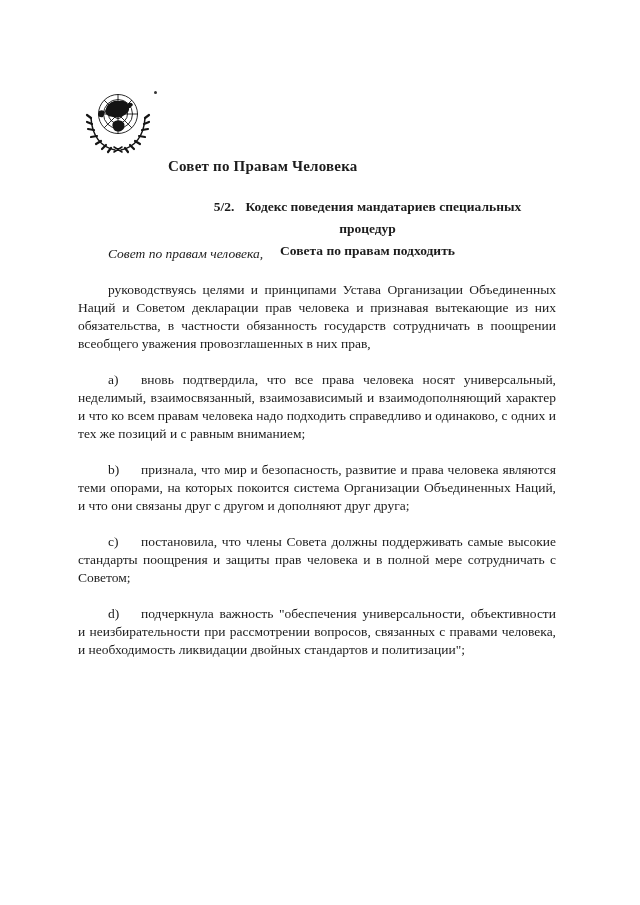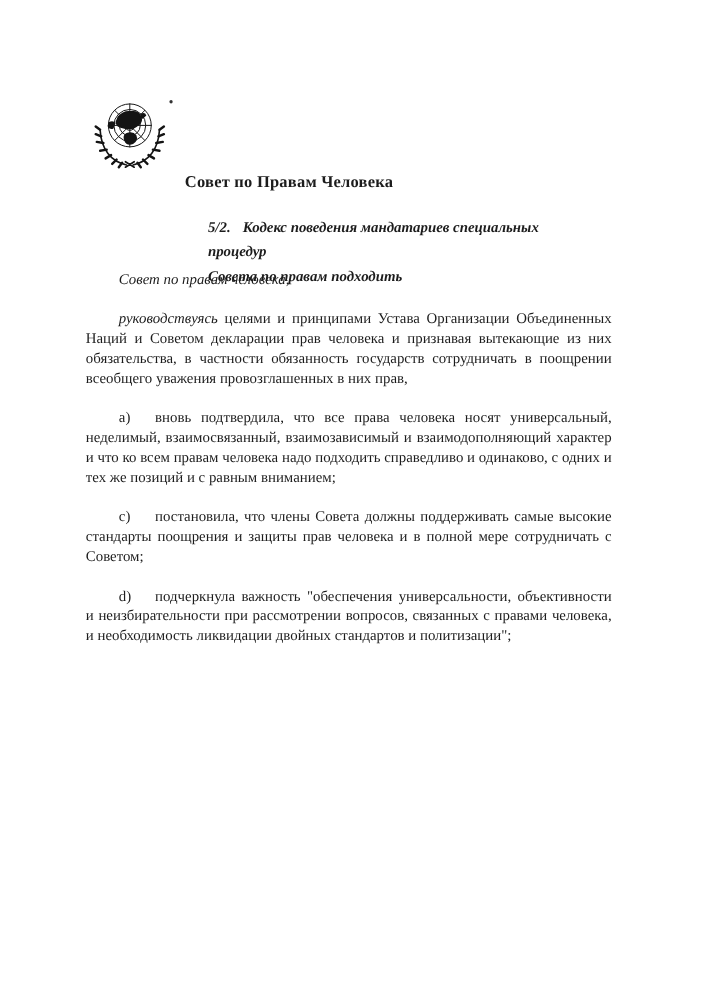--- a/index.html
+++ b/index.html
@@ -17,30 +17,30 @@
   .speck{position:absolute;left:154px;top:79px;width:3px;height:3px;background:#333;border-radius:50%;}
 
   .doc-title{
     position:absolute;left:168px;top:146px;
     font-size:15px;font-weight:bold;letter-spacing:0.2px;
     white-space:nowrap;
   }
 
   .heading{
     position:absolute;left:189px;top:184px;width:357px;
-    font-size:13.5px;font-weight:bold;line-height:22px;font-style:italic;
+    text-align:center;font-size:13.5px;font-weight:bold;line-height:22px;
   }
   .hgap{display:inline-block;width:11px;}
 
   .body-col{
     position:absolute;left:78px;top:233px;width:478px;
     font-size:13.5px;line-height:18px;text-align:justify;
   }
   .body-col p{margin:0 0 18px 0;text-indent:30px;}
-  .lead{font-style:italic;}
+  .lead{}
   .italic-line{font-style:italic;}
   .letter{display:inline-block;width:33px;text-indent:0;}
 </style>
 </head>
 <body>
 
 <div class="page">
 
   <svg class="emblem" viewBox="0 0 66 66" aria-hidden="true">
     <g stroke="#141414" fill="none" stroke-width="0.9">
@@ -80,19 +80,20 @@
   <div class="body-col">
 
     <p class="italic-line"><span>Совет по правам человека,</span></p>
 
     <p><span class="lead">руководствуясь</span><span> целями и принципами Устава Организации Объединенных Наций и Советом декларации прав человека и признавая вытекающие из них обязательства, в частности обязанность государств сотрудничать в поощрении всеобщего уважения провозглашенных в них прав,</span></p>
 
 
 
     <p><span class="letter">a)</span><span>вновь подтвердила, что все права человека носят универсальный, неделимый, взаимосвязанный, взаимозависимый и взаимодополняющий характер и что ко всем правам человека надо подходить справедливо и одинаково, с одних и тех же позиций и с равным вниманием;</span></p>
 
+    <p><span class="letter">b)</span><span>признала, что мир и безопасность, развитие и права человека являются теми опорами, на которых покоится система Организации Объединенных Наций, и что они связаны друг с другом и дополняют друг друга;</span></p>
 
     <p><span class="letter">c)</span><span>постановила, что члены Совета должны поддерживать самые высокие стандарты поощрения и защиты прав человека и в полной мере сотрудничать с Советом;</span></p>
 
     <p><span class="letter">d)</span><span>подчеркнула важность "обеспечения универсальности, объективности и неизбирательности при рассмотрении вопросов, связанных с правами человека, и необходимость ликвидации двойных стандартов и политизации";</span></p>
 
   </div>
 </div>
 
 </body></html>

